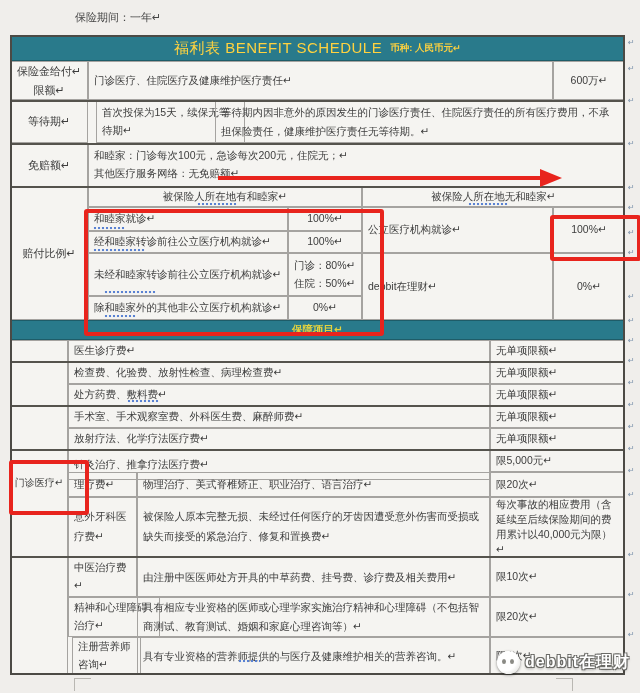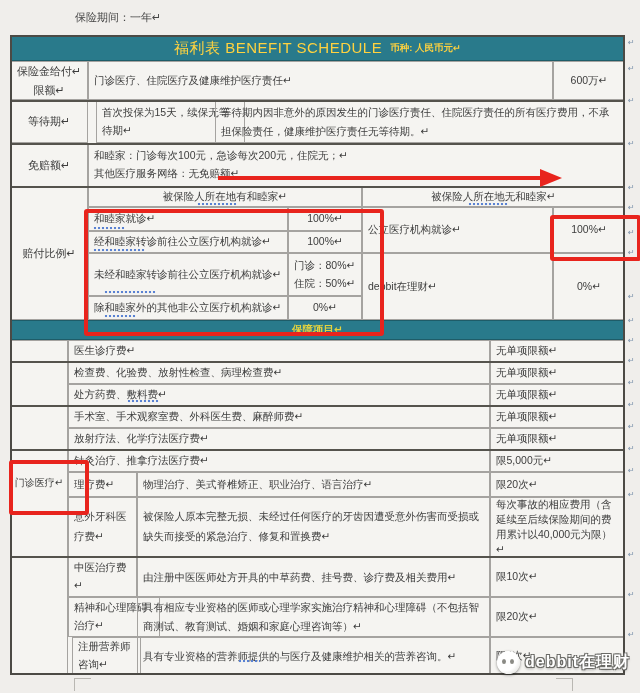--- a/index.html
+++ b/index.html
@@ -95,21 +95,21 @@
   <div class="c" style="left:68px;top:340px;width:422px;height:22px">医生诊疗费↵</div>
   <div class="c" style="left:490px;top:340px;width:135px;height:22px">无单项限额↵</div>
   <div class="c" style="left:68px;top:362px;width:422px;height:22px">检查费、化验费、放射性检查、病理检查费↵</div>
   <div class="c" style="left:490px;top:362px;width:135px;height:22px">无单项限额↵</div>
   <div class="c" style="left:68px;top:384px;width:422px;height:22px">处方药费、敷料费↵</div>
   <div class="c" style="left:490px;top:384px;width:135px;height:22px">无单项限额↵</div>
   <div class="c" style="left:68px;top:406px;width:422px;height:22px">手术室、手术观察室费、外科医生费、麻醉师费↵</div>
   <div class="c" style="left:490px;top:406px;width:135px;height:22px">无单项限额↵</div>
   <div class="c" style="left:68px;top:428px;width:422px;height:22px">放射疗法、化学疗法医疗费↵</div>
   <div class="c" style="left:490px;top:428px;width:135px;height:22px">无单项限额↵</div>
-  <div class="c" style="left:68px;top:450px;width:422px;height:22px">针灸治疗、推拿疗法医疗费↵</div>
+  <div class="c" style="left:68px;top:450px;width:422px;height:30px">针灸治疗、推拿疗法医疗费↵</div>
   <div class="c" style="left:490px;top:450px;width:135px;height:22px">限5,000元↵</div>
 
   <div class="c" style="left:68px;top:472px;width:69px;height:25px">理疗费↵</div>
   <div class="c" style="left:137px;top:472px;width:353px;height:25px">物理治疗、美式脊椎矫正、职业治疗、语言治疗↵</div>
   <div class="c" style="left:490px;top:472px;width:135px;height:25px">限20次↵</div>
 
   <div class="c" style="left:68px;top:497px;width:69px;height:60px;line-height:1.9">意外牙科医疗费↵</div>
   <div class="c" style="left:137px;top:497px;width:353px;height:60px;line-height:1.9">被保险人原本完整无损、未经过任何医疗的牙齿因遭受意外伤害而受损或缺失而接受的紧急治疗、修复和置换费↵</div>
   <div class="c" style="left:490px;top:497px;width:135px;height:60px;line-height:1.45">每次事故的相应费用（含延续至后续保险期间的费用累计以40,000元为限）↵</div>
 

